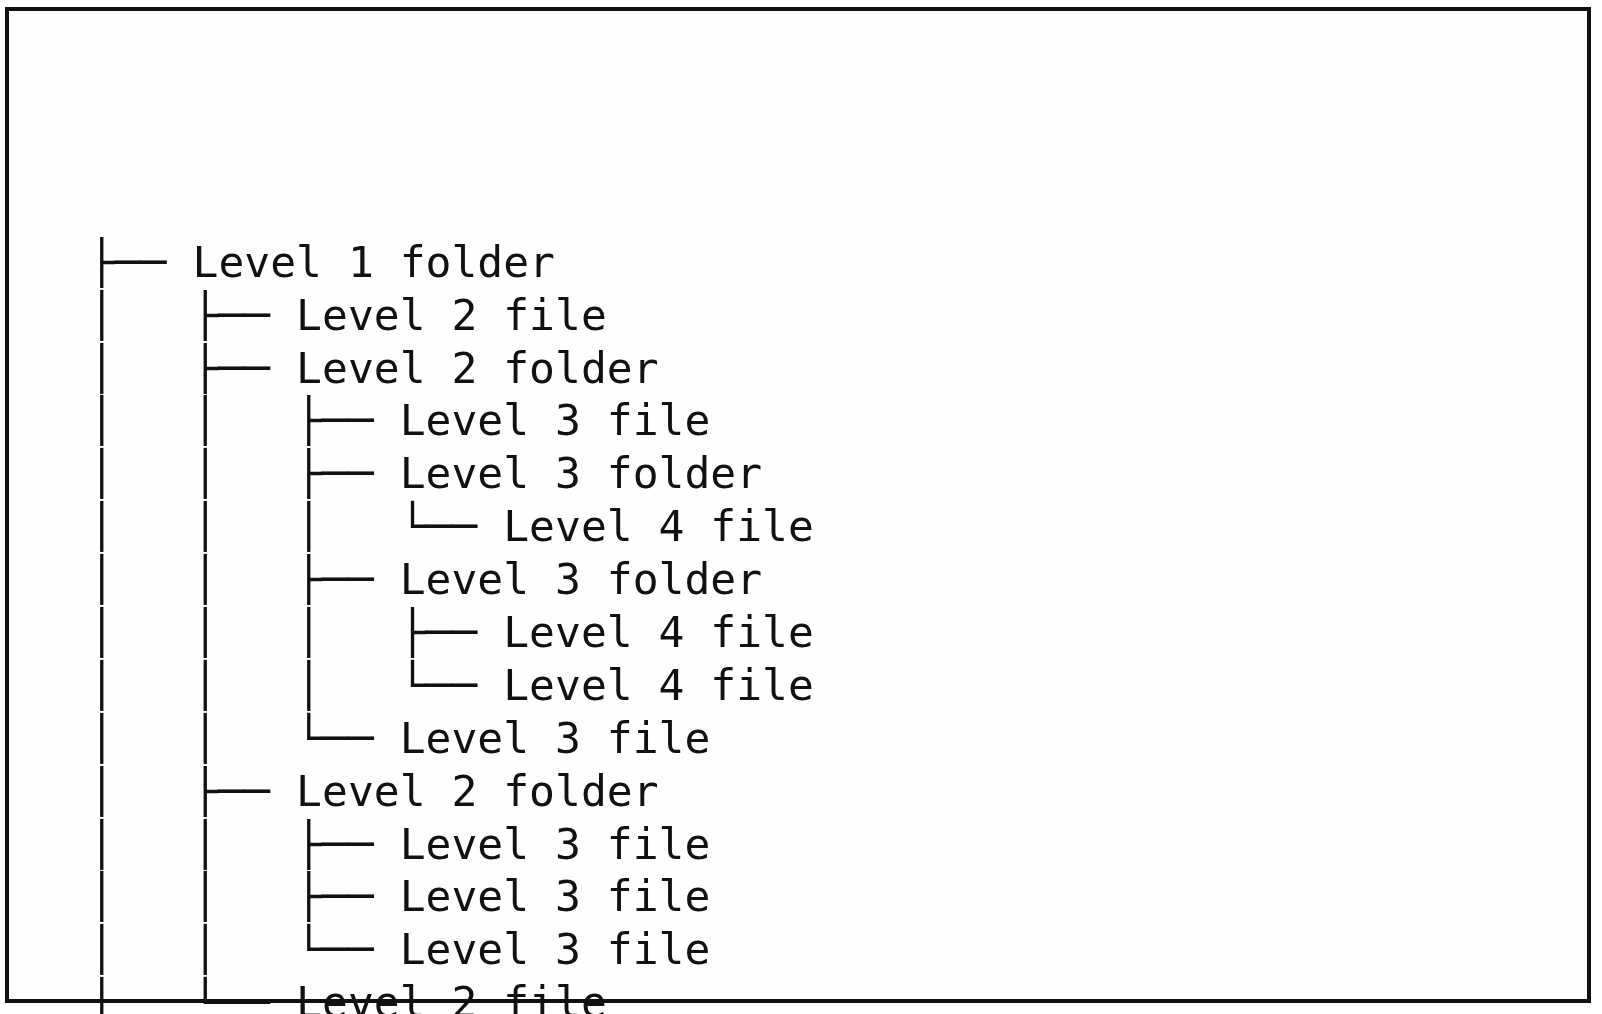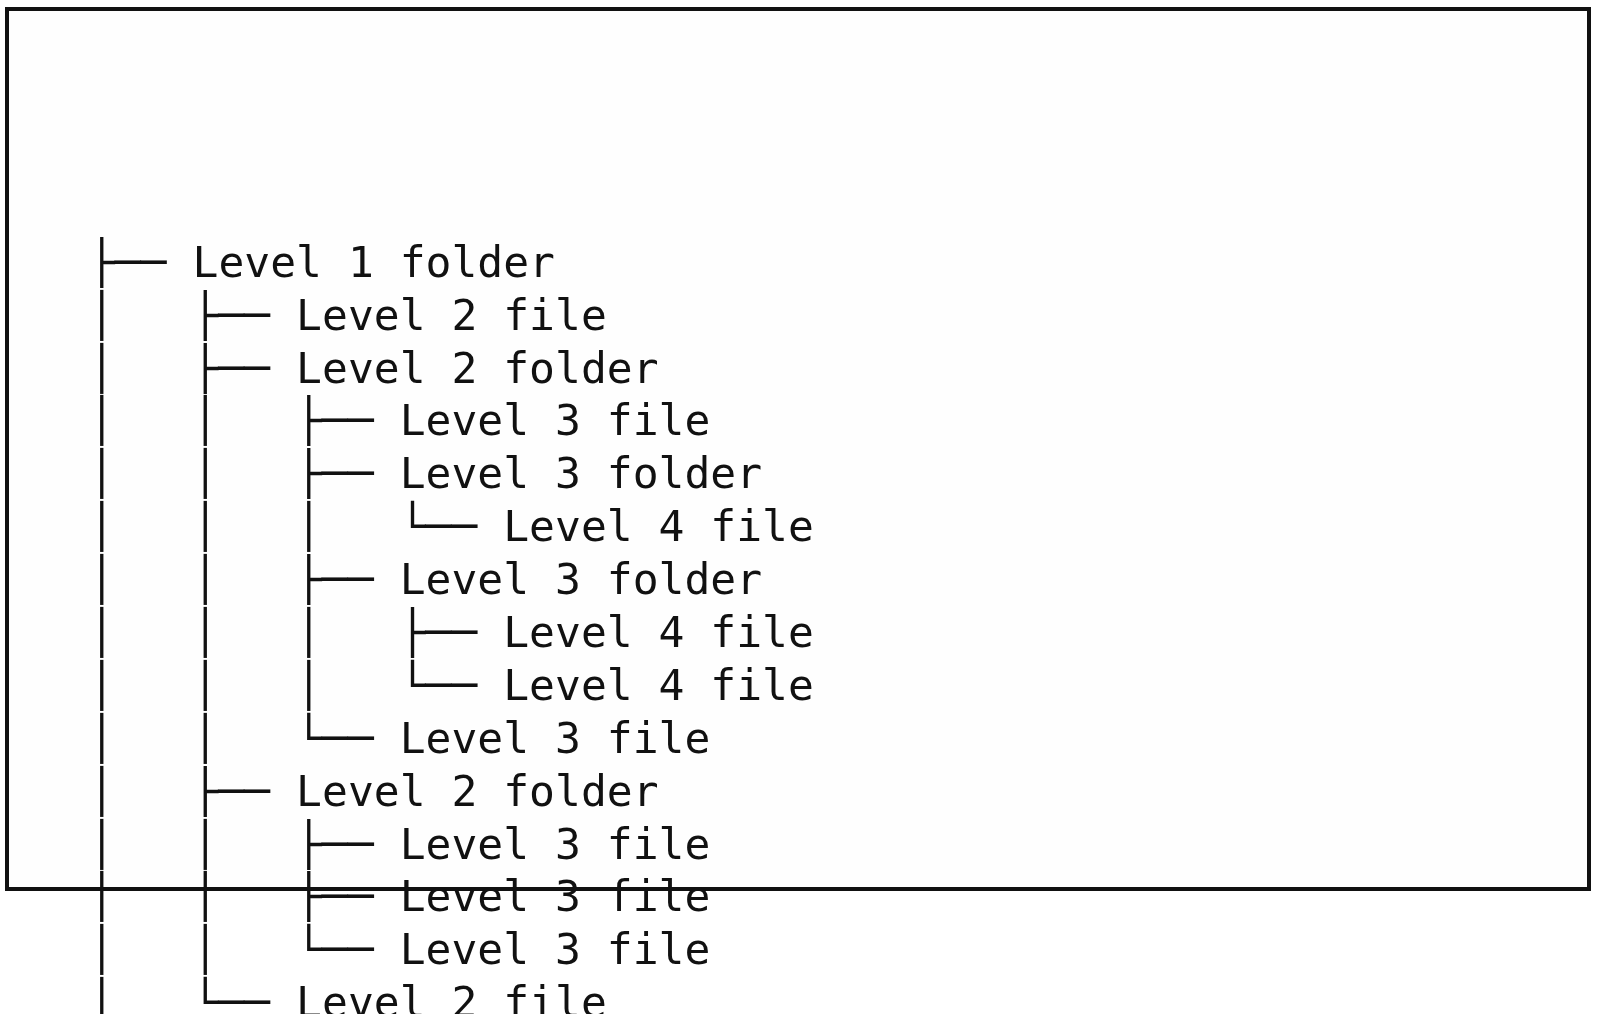--- a/index.html
+++ b/index.html
@@ -11,21 +11,21 @@
     width: 1602px;
     height: 1014px;
     overflow: hidden;
     font-family: "DejaVu Sans Mono", monospace;
   }
   #frame {
     position: absolute;
     left: 5px;
     top: 7px;
     width: 1586px;
-    height: 884px;
+    height: 996px;
     box-sizing: border-box;
     border: 4px solid #111111;
     background: #fefefe;
   }
   #tree {
     position: absolute;
     left: 80px;
     top: 66px;
     font-family: "DejaVu Sans Mono", monospace;
     font-size: 43px;

